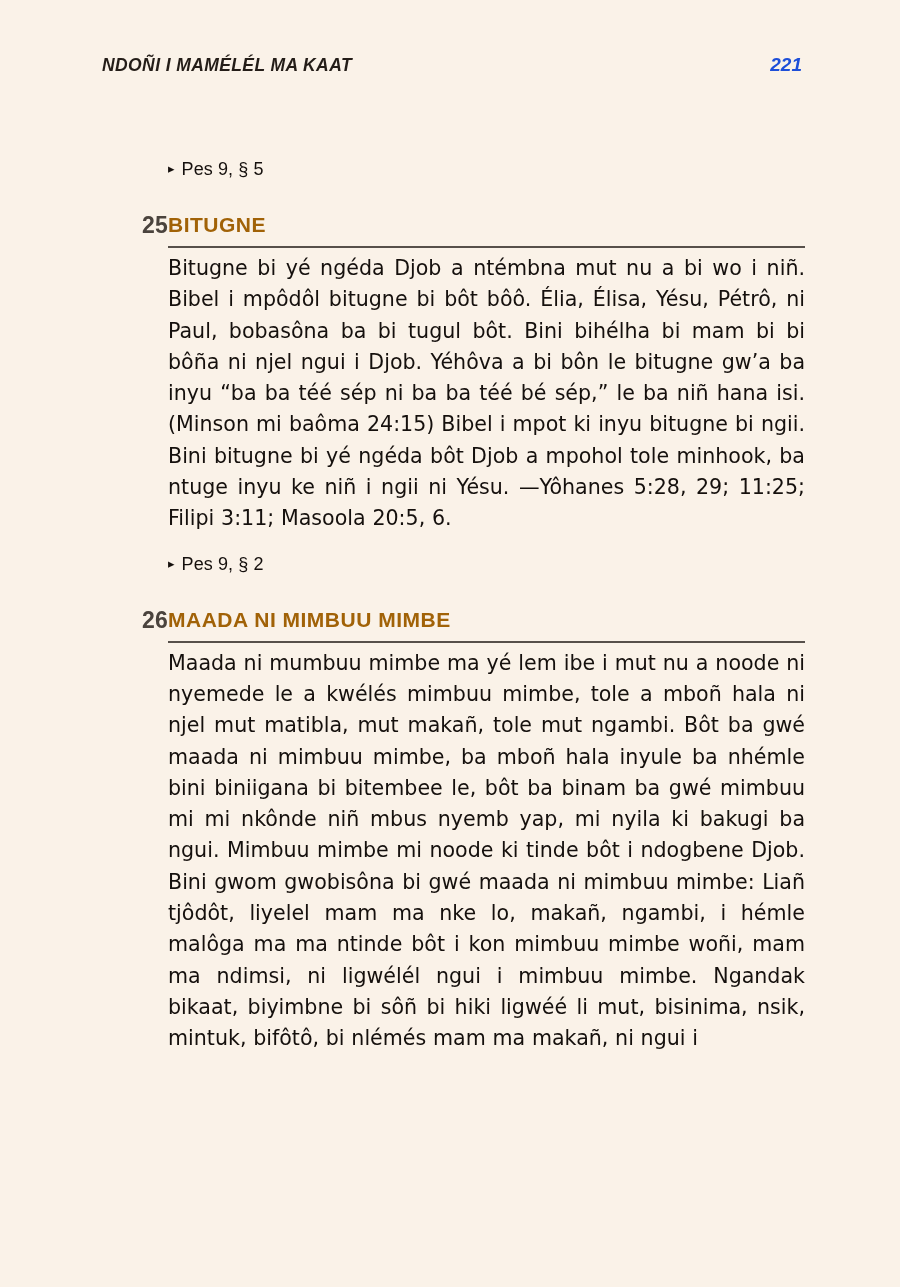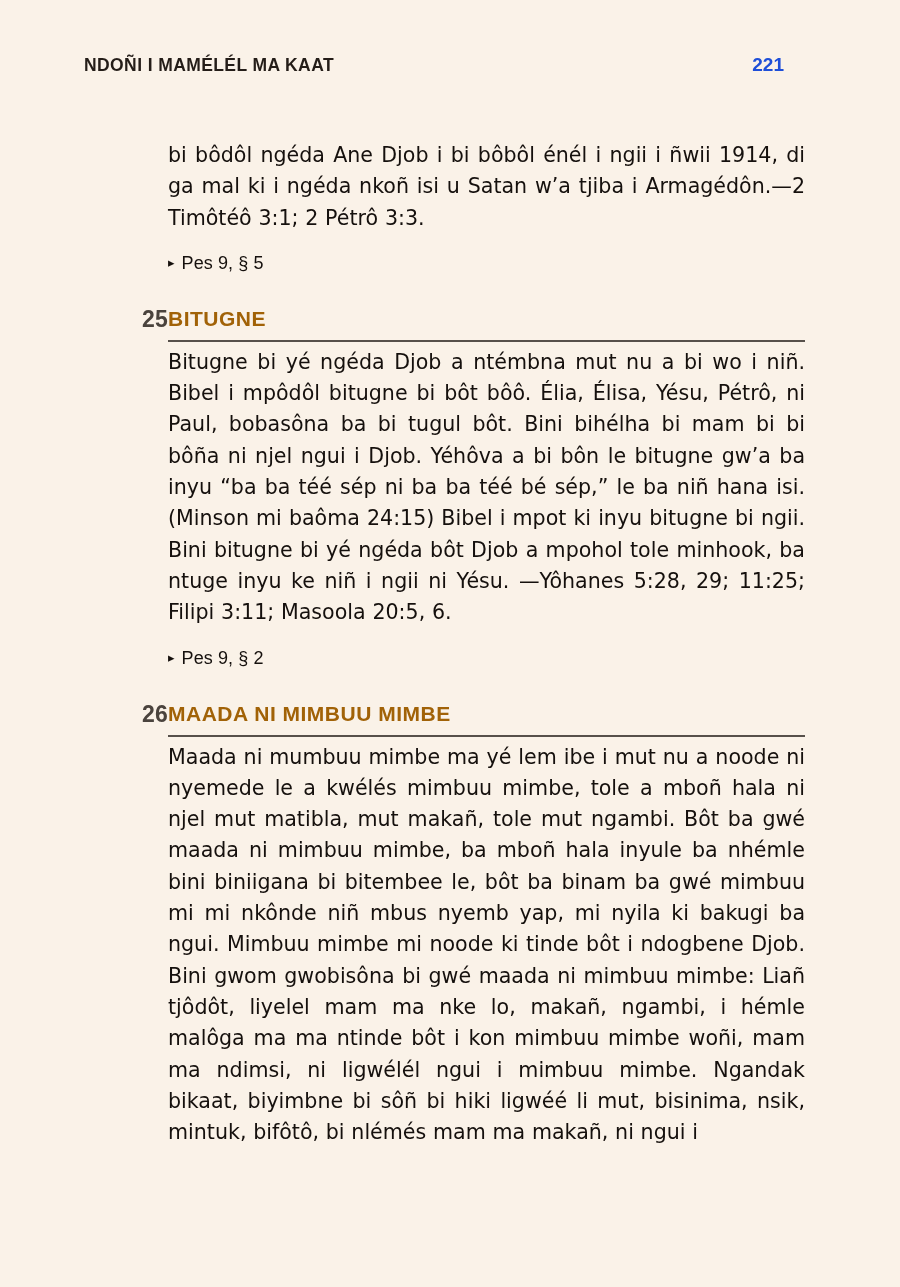--- a/index.html
+++ b/index.html
@@ -20,25 +20,26 @@
     width: 900px;
     height: 1287px;
     box-sizing: border-box;
     background: #faf2e8;
   }
 
   
   .running-head {
     position: absolute;
     top: 54px;
-    left: 84px;
+    left: 102px;
     width: 700px;
     display: flex;
     align-items: baseline;
     justify-content: space-between;
+    font-style: italic;
   }
   .running-head-title {
     font-family: "Liberation Sans", sans-serif;
     font-size: 17.5px;
     font-weight: 600;
     letter-spacing: 0.4px;
     color: #241d18;
     white-space: nowrap;
   }
   .running-head-folio {
@@ -145,23 +146,20 @@
 
 <div class="page">
 
   <div class="running-head">
     <div class="running-head-title">NDOÑI I MAMÉLÉL MA KAAT</div>
     <div class="running-head-folio">221</div>
   </div>
 
   <div class="content">
 
-    <div class="body-block">
-      <p class="body-text">bi bôdôl ngéda Ane Djob i bi bôbôl énél i ngii i ñwii 1914, di ga mal ki i ngéda nkoñ isi u Satan w’a tjiba i Armagédôn.—2 Timôtéô 3:1; 2 Pétrô 3:3.</p>
-    </div>
 
     <div class="xref">
       <span class="xref-marker">▸</span>
       <span class="xref-text">Pes 9, § 5</span>
     </div>
 
     <div class="section">
       <div class="section-row">
         <div class="section-number">25</div>
         <div class="section-head-wrap">

